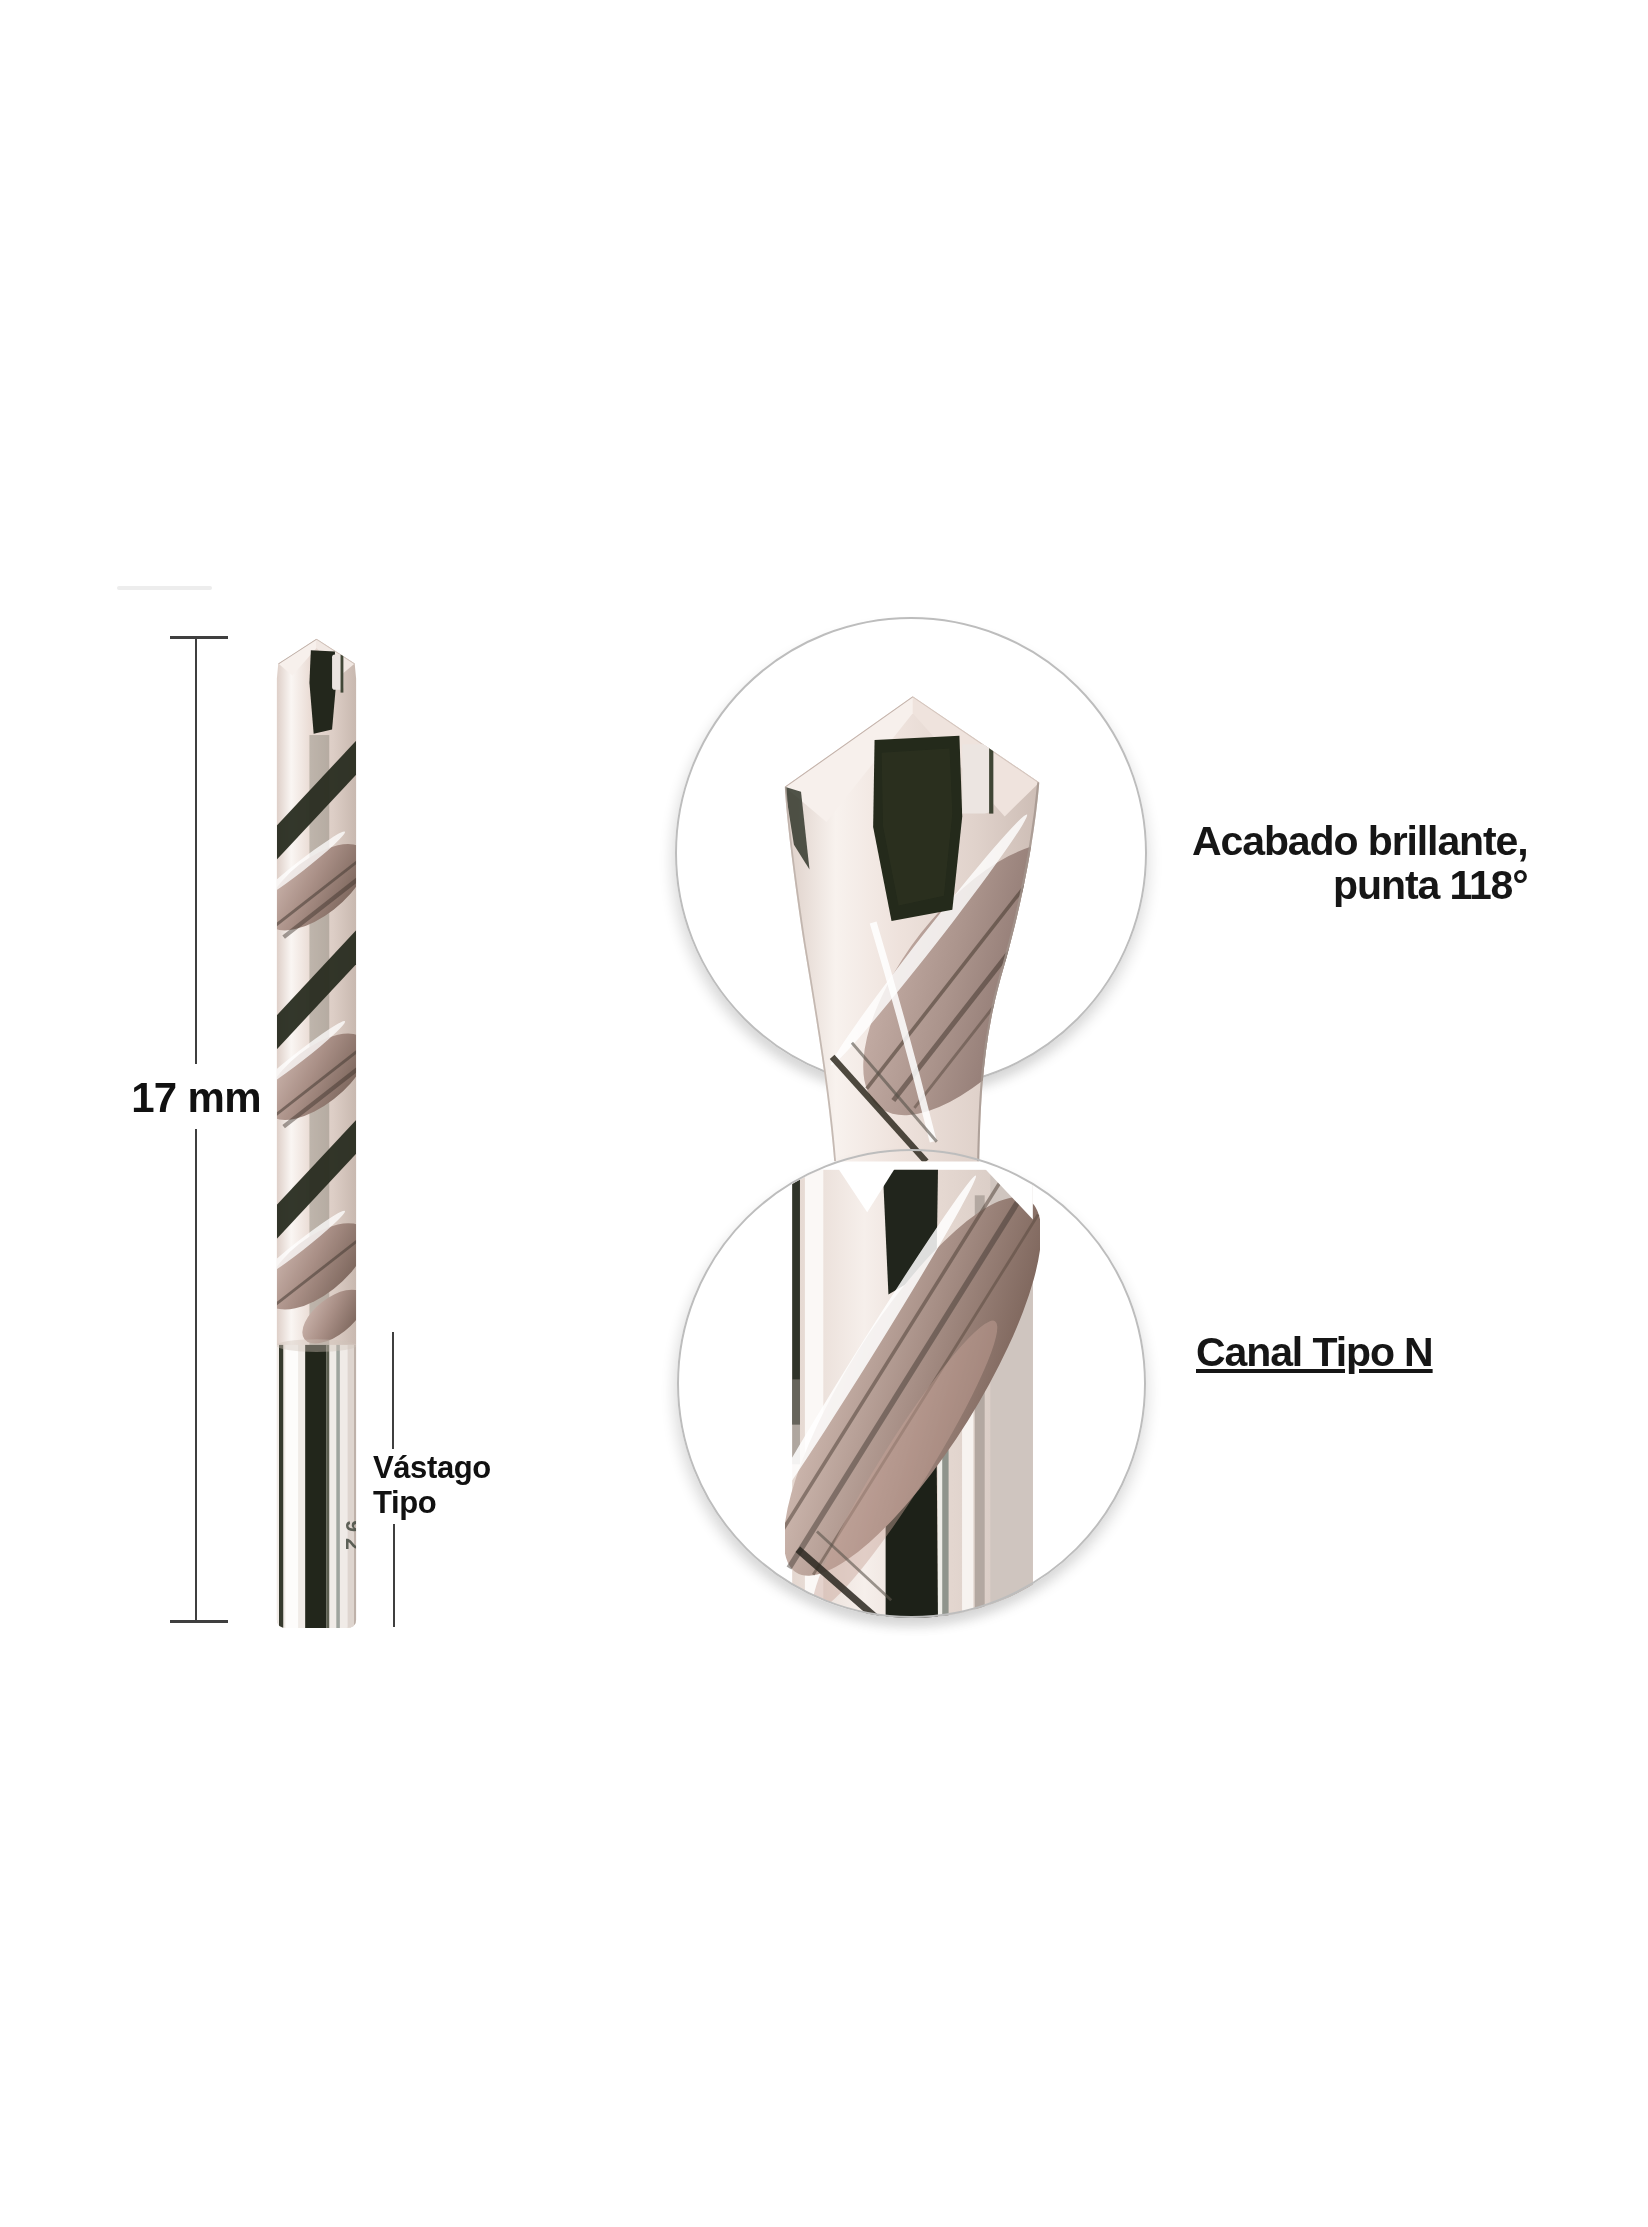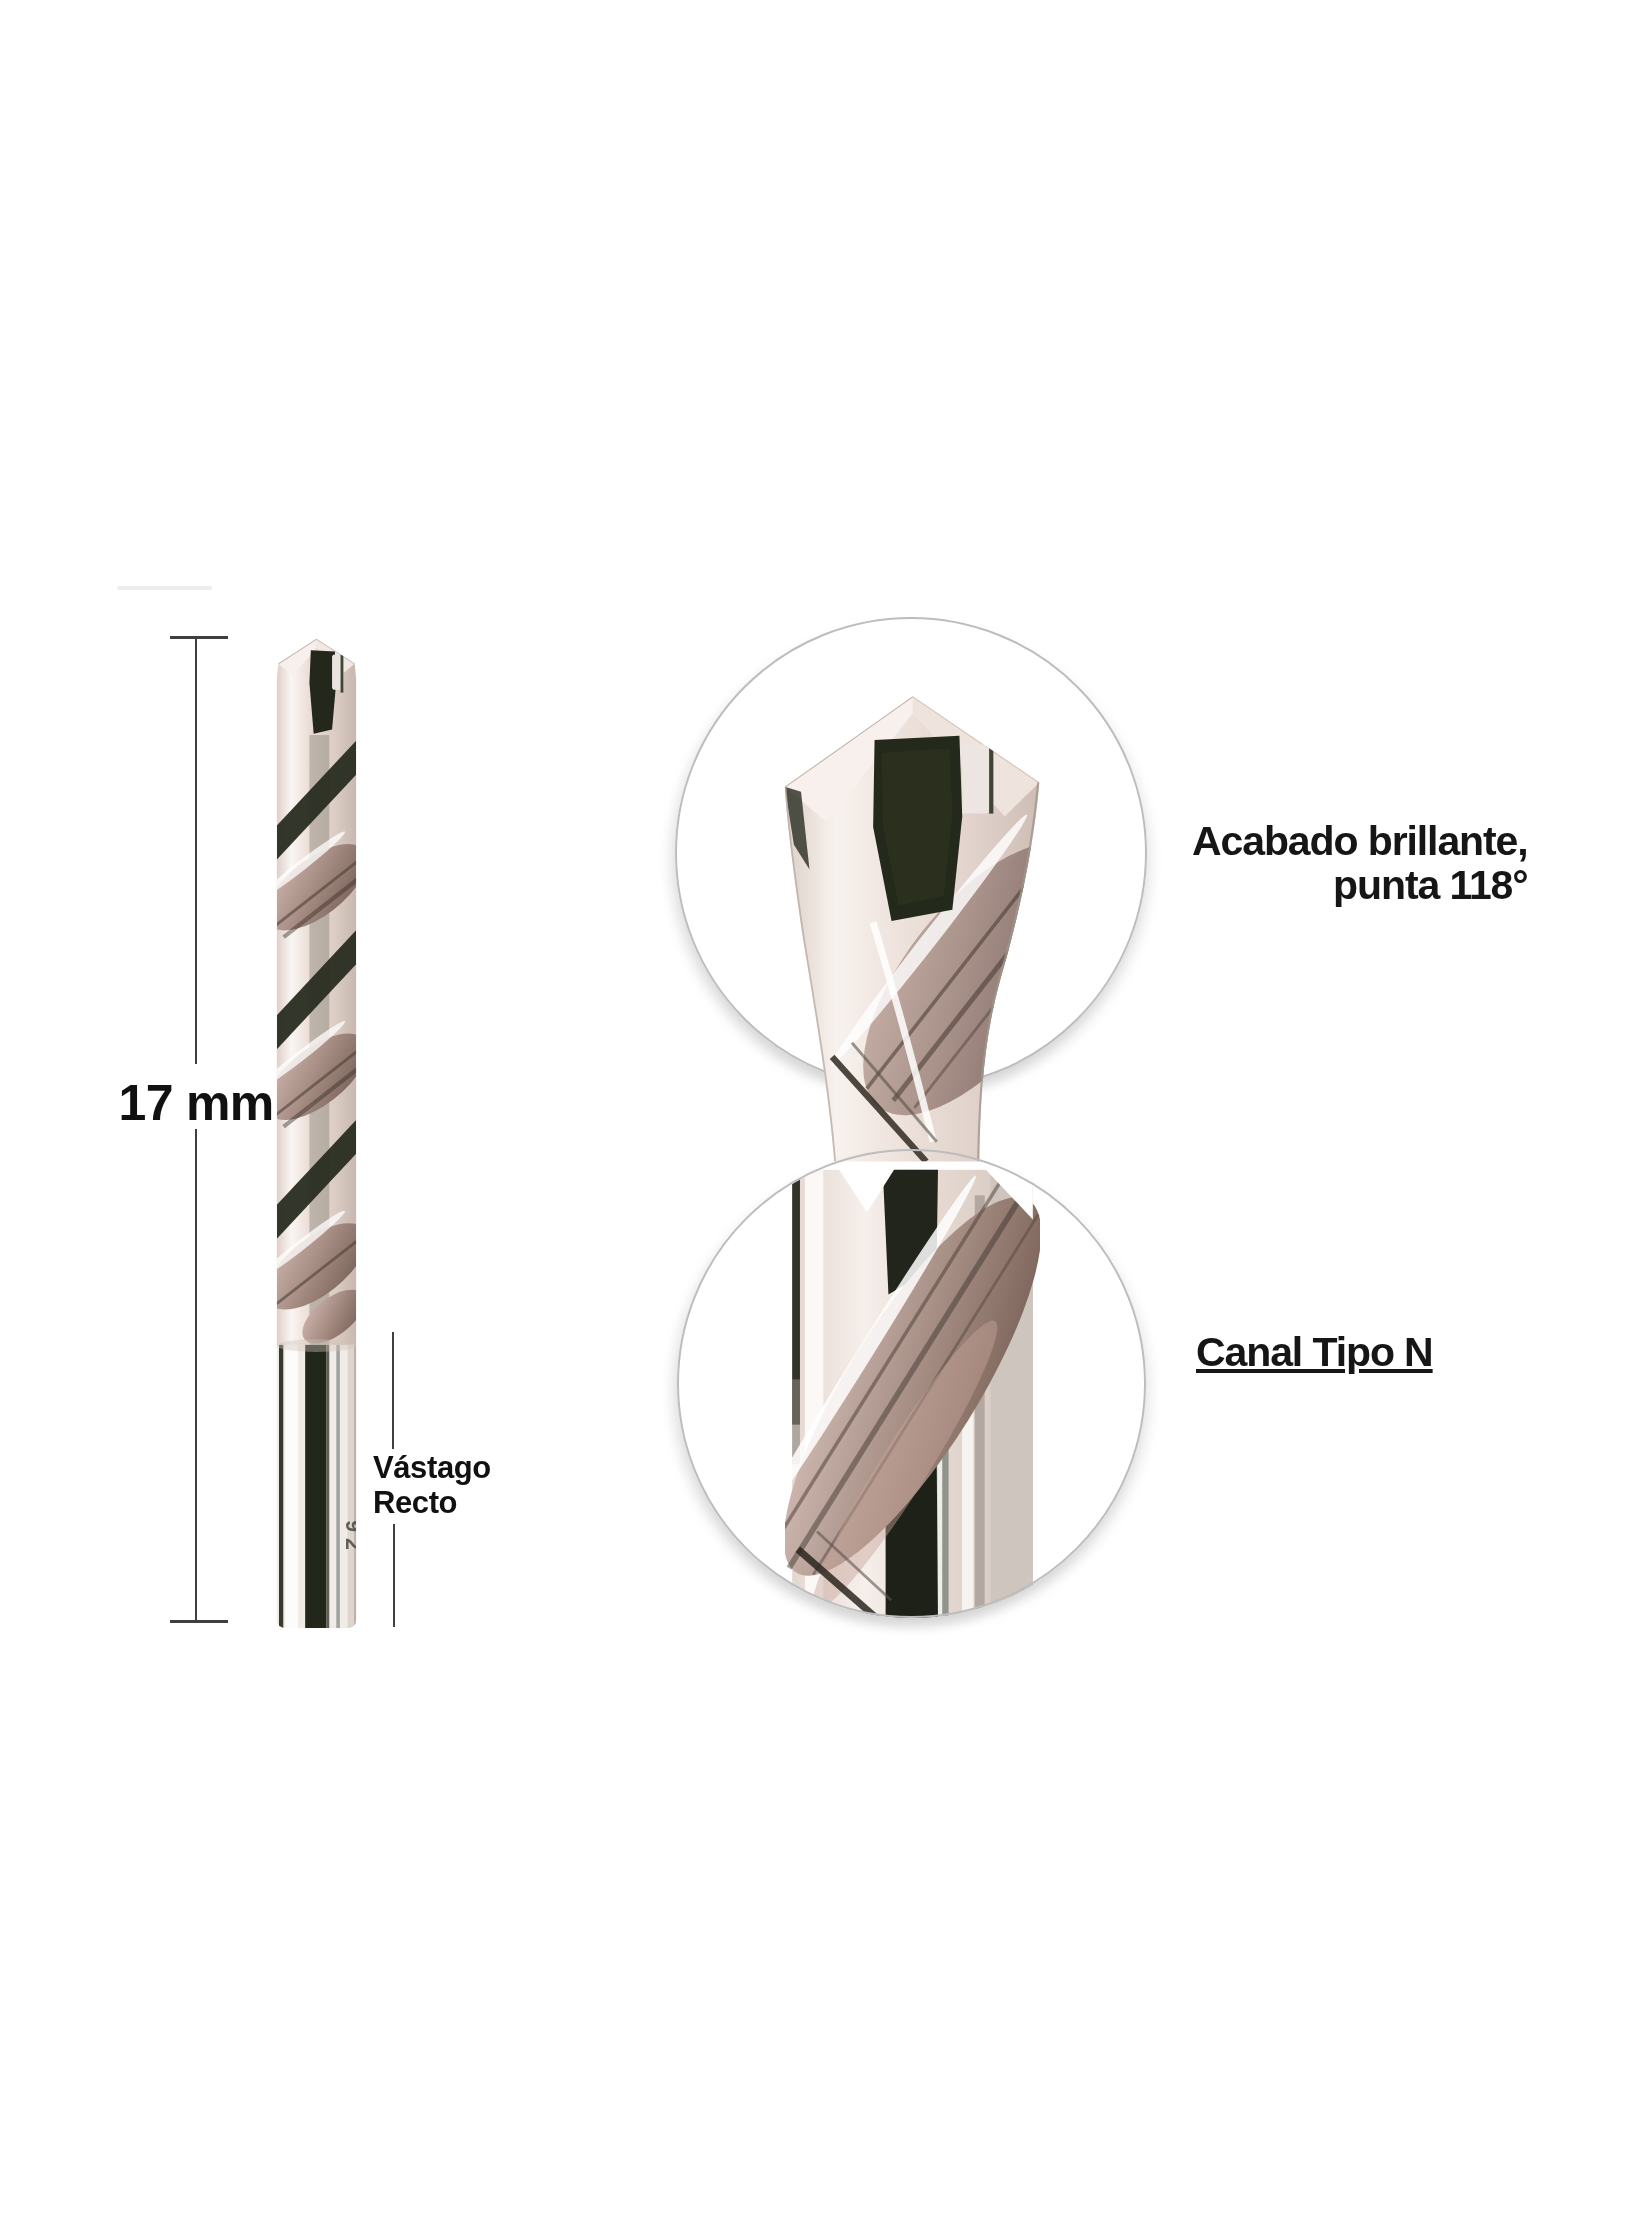--- a/index.html
+++ b/index.html
@@ -9,21 +9,21 @@
   }
   .line{position:absolute;background:#3f3f3f;}
   .dim-tick-top{left:170px;top:636px;width:58px;height:2.8px;}
   .dim-seg-upper{left:195px;top:637px;width:2.1px;height:427px;}
   .dim-seg-lower{left:195px;top:1129px;width:2.1px;height:492px;}
   .dim-tick-bottom{left:170px;top:1620px;width:58px;height:2.8px;}
   .ann-seg-upper{left:392px;top:1332px;width:2.1px;height:117px;}
   .ann-seg-lower{left:393px;top:1524px;width:2.1px;height:103px;}
   .dim-label{
     position:absolute;left:196px;top:1074px;transform:translateX(-50%);
-    font-size:50px;font-weight:700;color:#111;letter-spacing:-0.7px;white-space:nowrap;
+    font-size:42px;font-weight:700;color:#111;letter-spacing:-0.7px;white-space:nowrap;
   }
   .shank-label{
     position:absolute;left:373px;top:1450px;
     font-size:31px;line-height:35px;font-weight:700;color:#111;
     letter-spacing:-0.4px;white-space:pre-line;
   }
   .caption{
     position:absolute;font-size:41px;line-height:44px;font-weight:700;
     color:#161616;letter-spacing:-1.1px;white-space:pre-line;text-align:right;
   }
@@ -119,21 +119,21 @@
       <rect x="74" y="1002" width="4" height="402" fill="#4b503f" opacity="0.9"></rect>
       <rect x="88" y="1002" width="5" height="402" fill="#9fa49e"></rect>
       <rect x="113" y="1002" width="3" height="402" fill="#b5a89f" opacity="0.8"></rect>
       <ellipse cx="60" cy="1003" rx="57" ry="9" fill="#cfc2ba" opacity="0.4"></ellipse>
       <text transform="translate(102 1250) rotate(90)" font-family="'Liberation Sans',sans-serif" font-size="30" font-weight="700" fill="#454a40" opacity="0.85">9 2</text>
     </g>
   </svg>
 
   <div class="line ann-seg-upper"></div>
   <div class="shank-label">Vástago
-Recto</div>
+Tipo</div>
   <div class="line ann-seg-lower"></div>
 
   <div class="detail-circle circle-tip"></div>
   <svg class="abs art-tip" width="283" height="495" viewBox="0 0 400 700">
     <defs>
       <linearGradient id="gBodyB" x1="0" y1="0" x2="1" y2="0">
         <stop offset="0" stop-color="#ddcfc8"></stop>
         <stop offset="0.2" stop-color="#f8f2ee"></stop>
         <stop offset="0.45" stop-color="#eee2dc"></stop>
         <stop offset="0.75" stop-color="#e0d2cb"></stop>

